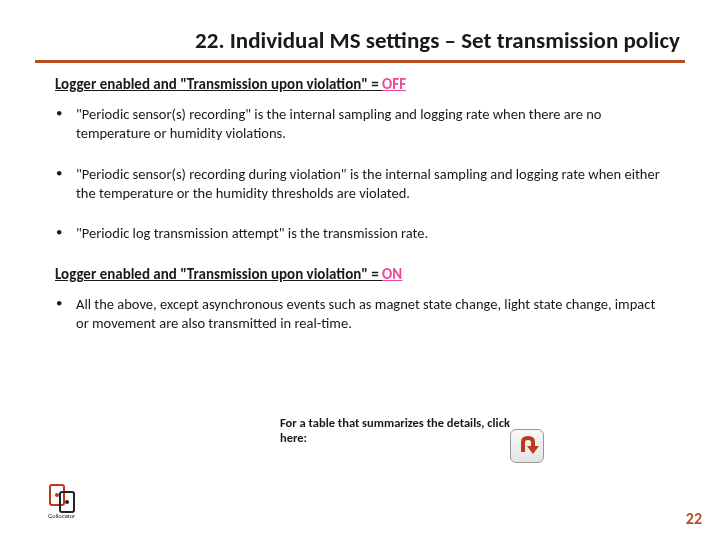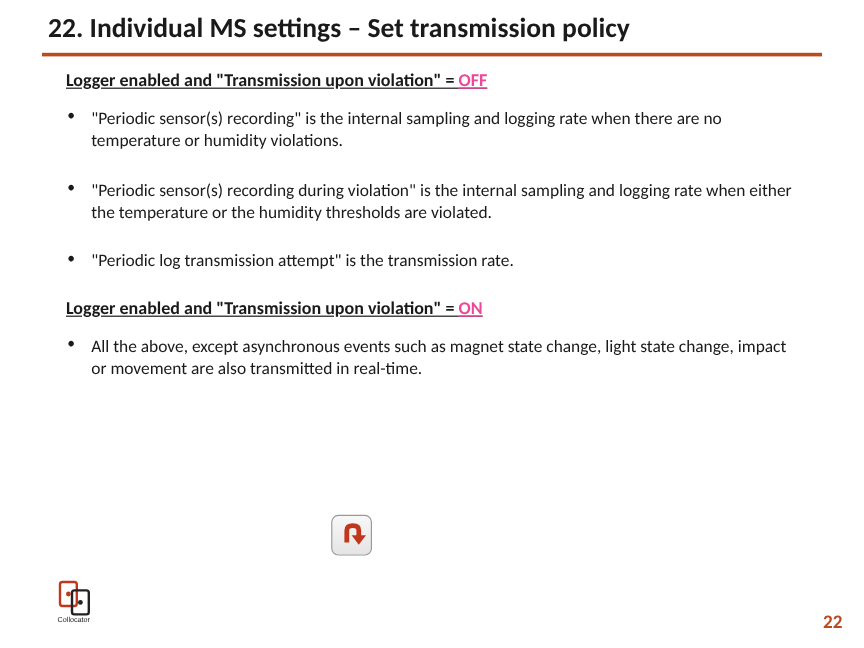--- a/index.html
+++ b/index.html
@@ -11,21 +11,22 @@
     position: relative;
     overflow: hidden;
   }
   .title-bar {
     padding: 10px 40px 4px 40px;
   }
   .title {
     font-size: 23px;
     font-weight: bold;
     color: #1a1a1a;
-    text-align: left;
+    text-align: right;
+    margin-top: 16px;
   }
   .title-rule {
     height: 3px;
     background: #b84b1f;
     margin: 2px 35px 0 35px;
   }
   .subhead {
     font-size: 15px;
     font-weight: bold;
     color: #1a1a1a;
@@ -121,20 +122,21 @@
 
 <div class="subhead">
   <span>Logger enabled and "Transmission upon violation" = </span><span class="highlight">ON</span>
 </div>
 
 <ul class="bullets">
   <li>All the above, except asynchronous events such as magnet state change, light state change, impact or movement are also transmitted in real-time.</li>
 </ul>
 
 <div class="note-row">
+  <span class="note-text">For a table that summarizes the details, click here:</span>
   <span class="back-icon">
     <svg width="26" height="26" viewBox="0 0 26 26">
       <path d="M8 18 L8 8 Q8 4 13 4 Q18 4 18 8 L18 14" fill="none" stroke="#c0371c" stroke-width="4" stroke-linecap="butt"></path>
       <path d="M12 12 L18 20 L24 12 Z" fill="#c0371c"></path>
     </svg>
   </span>
 </div>
 
 <div class="logo">
   <svg width="50" height="38" viewBox="0 0 50 38">

